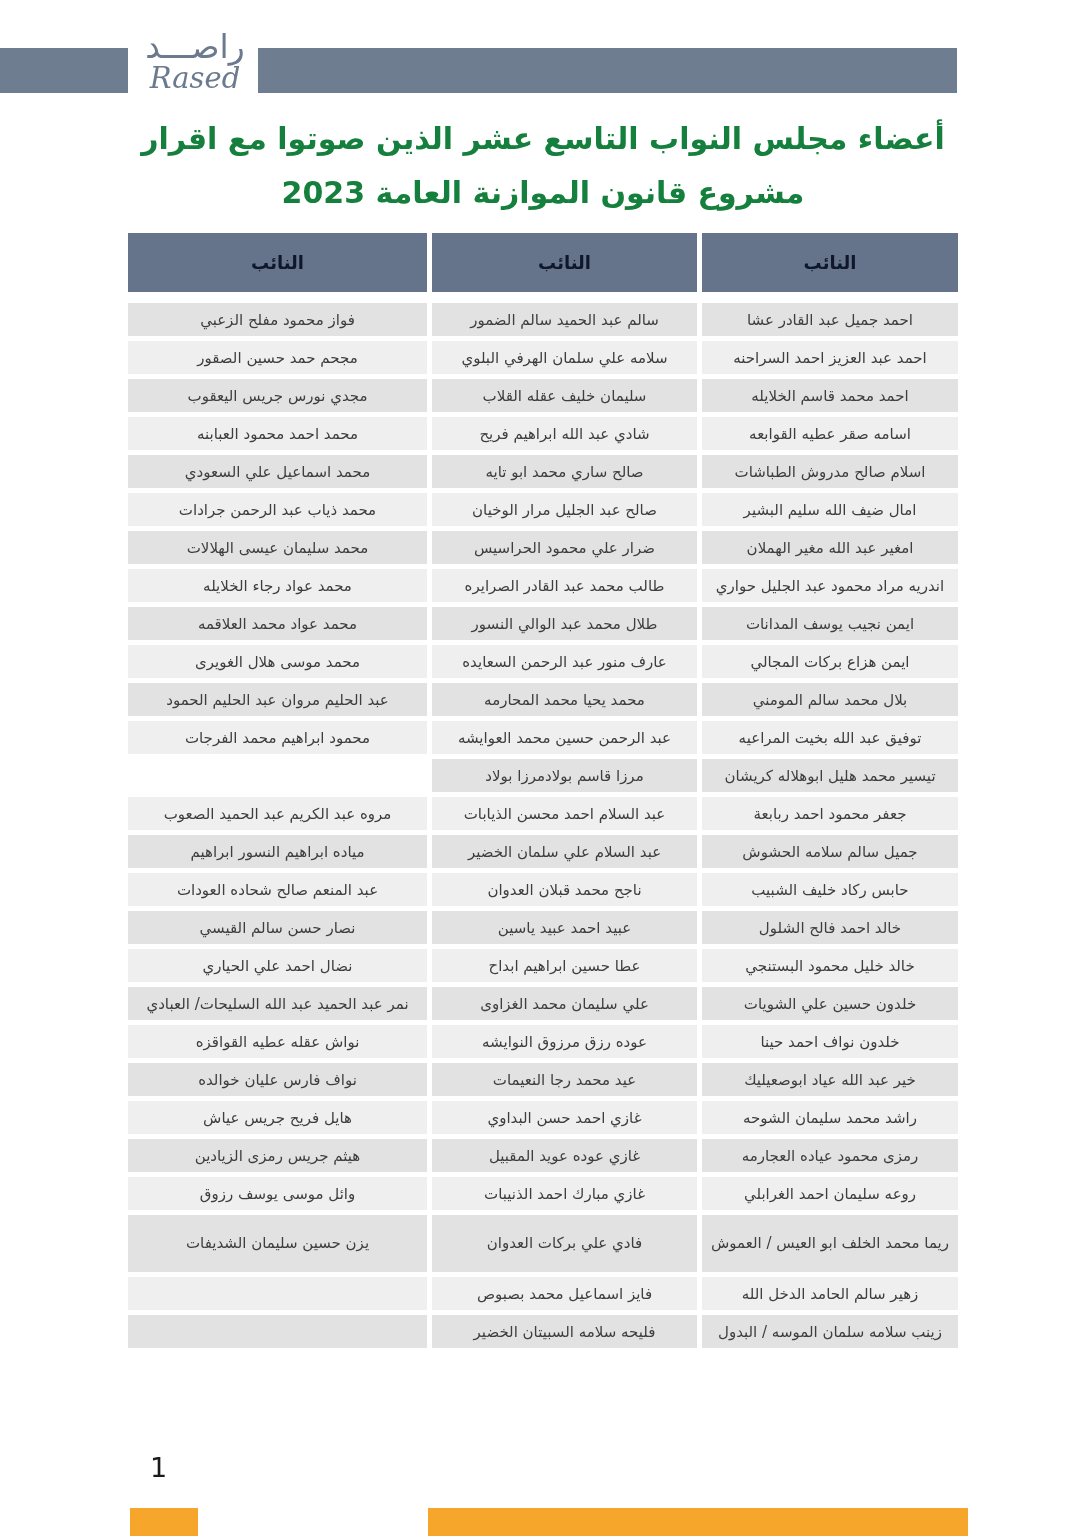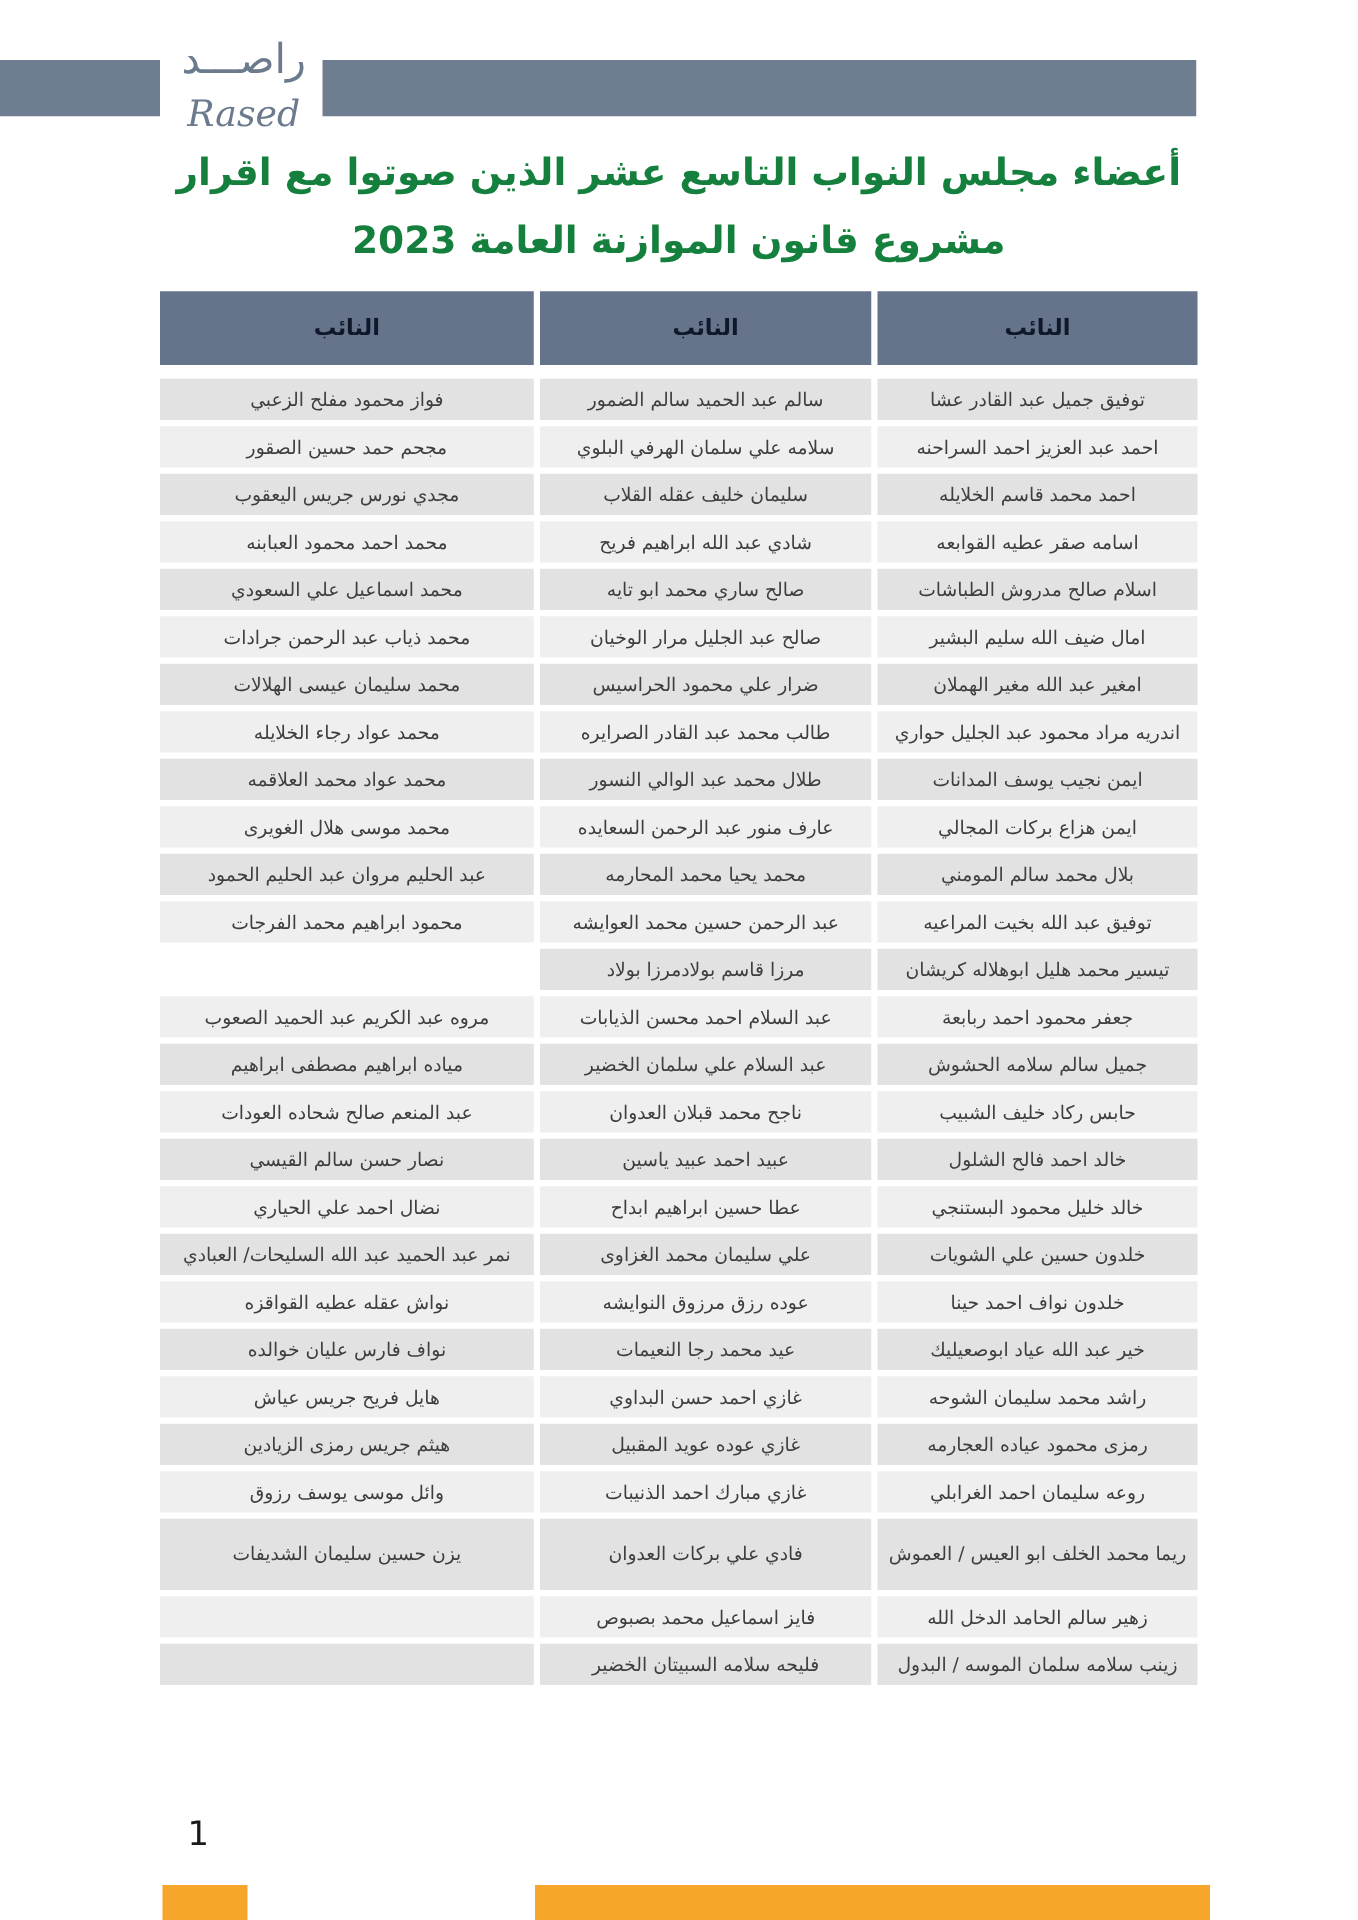--- a/index.html
+++ b/index.html
@@ -13,21 +13,21 @@
   }
   *{margin:0;padding:0;box-sizing:border-box;}
   html,body{width:1086px;height:1536px;background:#ffffff;overflow:hidden;}
   body{position:relative;font-family:"DejaVu Sans",sans-serif;}
 
   .left-bar{position:absolute;left:0;top:48px;width:128px;height:45px;background:var(--slate-bar);}
   .main-bar{position:absolute;left:258px;top:48px;width:699px;height:45px;background:var(--slate-bar);}
 
   .logo{position:absolute;left:134px;top:30px;width:122px;text-align:center;color:var(--logo-color);line-height:1;}
   .logo-ar{font-size:33px;letter-spacing:-1px;direction:rtl;}
-  .logo-en{font-family:"DejaVu Serif",serif;font-style:italic;font-size:29px;margin-top:14px;}
+  .logo-en{font-family:"DejaVu Serif",serif;font-style:italic;font-size:29px;margin-top:1px;}
 
   .title{position:absolute;left:128px;top:112px;width:830px;text-align:center;direction:rtl;
          font-weight:bold;color:#15803d;font-size:30px;line-height:54px;white-space:nowrap;}
 
   .members-table{position:absolute;left:128px;top:233px;width:830px;direction:rtl;}
   .trow{display:grid;grid-template-columns:256px 265px 299px;column-gap:5px;margin-bottom:5px;}
   .trow.header{margin-bottom:11px;}
   .hcell{height:59px;background:var(--header-bg);color:#0f172a;font-weight:bold;font-size:18px;
          display:flex;align-items:center;justify-content:center;}
   .cell{min-height:33px;display:flex;align-items:center;justify-content:center;
@@ -58,21 +58,21 @@
   <div>مشروع قانون الموازنة العامة   2023</div>
 </div>
 
 <div class="members-table">
     <div class="trow header">
       <div class="hcell">النائب</div>
       <div class="hcell">النائب</div>
       <div class="hcell">النائب</div>
     </div>
     <div class="trow odd">
-      <div class="cell">توفيق جميل عبد القادر عشا</div>
+      <div class="cell">احمد جميل عبد القادر عشا</div>
       <div class="cell">سالم عبد الحميد سالم الضمور</div>
       <div class="cell">فواز محمود مفلح الزعبي</div>
     </div>
     <div class="trow even">
       <div class="cell">احمد عبد العزيز احمد السراحنه</div>
       <div class="cell">سلامه علي سلمان الهرفي البلوي</div>
       <div class="cell">مجحم حمد حسين الصقور</div>
     </div>
     <div class="trow odd">
       <div class="cell">احمد محمد قاسم الخلايله</div>
@@ -129,21 +129,21 @@
       <div class="cell">مرزا قاسم بولادمرزا بولاد</div>
     </div>
     <div class="trow even">
       <div class="cell">جعفر محمود احمد ربابعة</div>
       <div class="cell">عبد السلام احمد محسن الذيابات</div>
       <div class="cell">مروه عبد الكريم عبد الحميد الصعوب</div>
     </div>
     <div class="trow odd">
       <div class="cell">جميل سالم سلامه الحشوش</div>
       <div class="cell">عبد السلام علي سلمان الخضير</div>
-      <div class="cell">مياده ابراهيم مصطفى ابراهيم</div>
+      <div class="cell">مياده ابراهيم النسور ابراهيم</div>
     </div>
     <div class="trow even">
       <div class="cell">حابس ركاد خليف الشبيب</div>
       <div class="cell">ناجح محمد قبلان العدوان</div>
       <div class="cell">عبد المنعم صالح شحاده العودات</div>
     </div>
     <div class="trow odd">
       <div class="cell">خالد احمد فالح الشلول</div>
       <div class="cell">عبيد احمد عبيد ياسين</div>
       <div class="cell">نصار حسن سالم القيسي</div>

